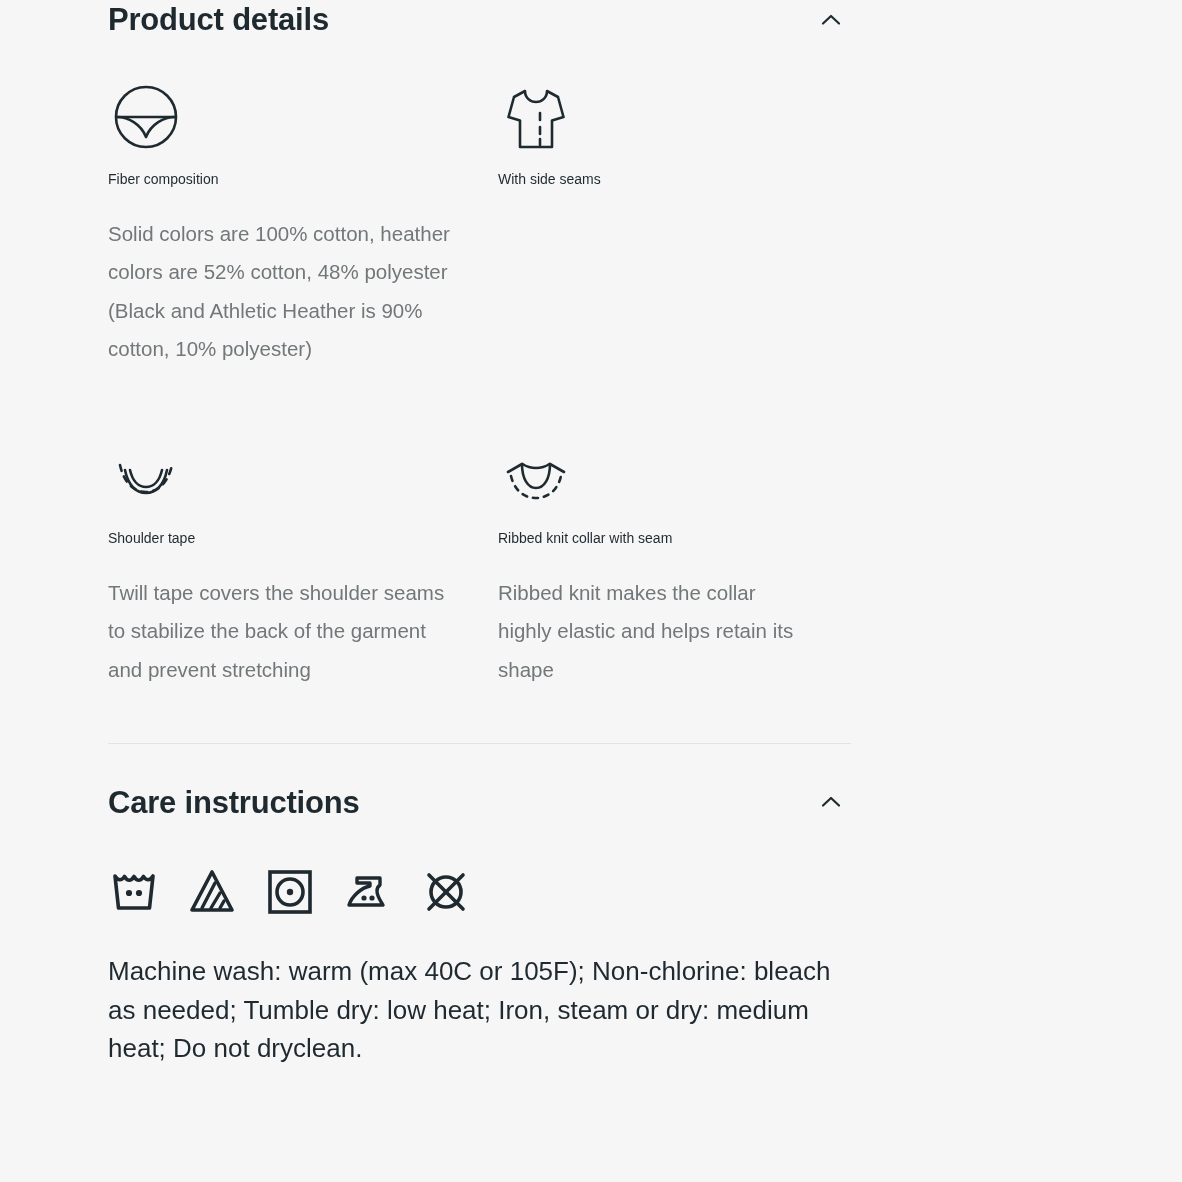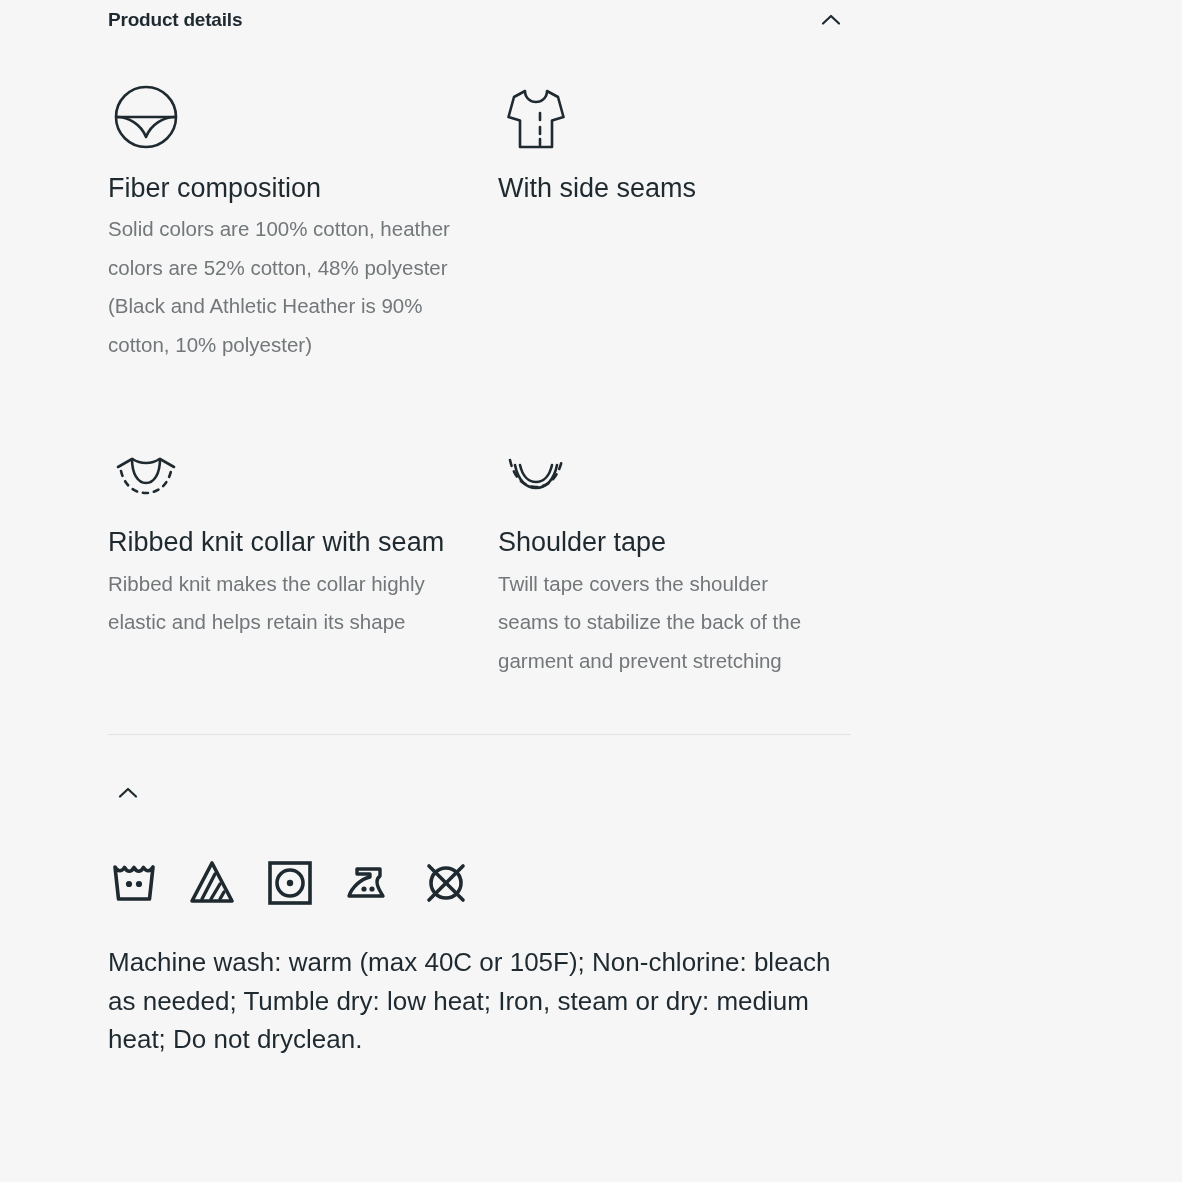--- a/index.html
+++ b/index.html
@@ -26,21 +26,21 @@
   }
 
   
   .section-header {
     display: flex;
     align-items: center;
     justify-content: space-between;
     width: 743px;
   }
   .section-title {
-    font-size: 19px;
+    font-size: 31px;
     font-weight: bold;
     color: #1f2a30;
     letter-spacing: -0.2px;
     line-height: 1.2;
   }
   .chevron-btn {
     width: 40px;
     height: 40px;
     display: flex;
     align-items: center;
@@ -68,30 +68,30 @@
 
   .feature-icon {
     height: 78px;
     display: flex;
     align-items: center;
     justify-content: flex-start;
   }
   .feature-icon svg { display: block; }
 
   .feature-title {
-    font-size: 27px;
+    font-size: 14px;
     color: #1f2a30;
     line-height: 1.35;
     margin-top: 14px;
   }
   .feature-desc {
     font-size: 20.5px;
     color: #72777a;
     line-height: 38.5px;
-    margin-top: 4px;
+    margin-top: 26px;
   }
 
   
   .divider {
     width: 743px;
     height: 1px;
     background: #e2e3e4;
     margin-top: 54px;
   }
 
@@ -161,48 +161,49 @@
             <path d="M42 48 L42 55" stroke="#1f2a30" stroke-width="2.6" stroke-linecap="round"></path>
             <path d="M42 60 L42 66" stroke="#1f2a30" stroke-width="2.6" stroke-linecap="round"></path>
           </svg>
         </div>
         <div class="feature-title">With side seams</div>
       </div>
 
       <div class="feature feature-row-2">
         <div class="feature-icon">
           <svg width="76" height="76" viewBox="0 0 76 76" fill="none">
+            <path d="M12 27 C16 45 26 54 38 54 C50 54 60 45 64 27" stroke="#1f2a30" stroke-width="2.6" stroke-linecap="round" stroke-dasharray="6 6" fill="none"></path>
+            <path d="M17 32 C20 47 28 55 38 55 C48 55 56 47 59 32" stroke="#1f2a30" stroke-width="2.6" stroke-linecap="round" fill="none"></path>
+            <path d="M22 32 C24.5 43 30.5 49 38 49 C45.5 49 51.5 43 54 32" stroke="#1f2a30" stroke-width="2.6" stroke-linecap="round" fill="none"></path>
+          </svg>
+        </div>
+        <div class="feature-title">Shoulder tape</div>
+        <div class="feature-desc">Twill tape covers the shoulder seams to stabilize the back of the garment and prevent stretching</div>
+      </div>
+
+      <div class="feature feature-row-2">
+        <div class="feature-icon">
+          <svg width="76" height="76" viewBox="0 0 76 76" fill="none">
             <path d="M24 26 C24 41 30 50 38 50 C46 50 52 41 52 26" stroke="#1f2a30" stroke-width="2.6" stroke-linecap="round" fill="none"></path>
             <path d="M24.5 26 C29 29 33 30 38 30 C43 30 47 29 51.5 26" stroke="#1f2a30" stroke-width="2.6" stroke-linecap="round" fill="none"></path>
             <path d="M24 26 L10 34" stroke="#1f2a30" stroke-width="2.6" stroke-linecap="round"></path>
             <path d="M52 26 L66 34" stroke="#1f2a30" stroke-width="2.6" stroke-linecap="round"></path>
             <path d="M13 38 C16 51 25 60 38 60 C51 60 60 51 63 38" stroke="#1f2a30" stroke-width="2.6" stroke-linecap="round" stroke-dasharray="5 6" fill="none"></path>
           </svg>
         </div>
         <div class="feature-title">Ribbed knit collar with seam</div>
         <div class="feature-desc">Ribbed knit makes the collar highly elastic and helps retain its shape</div>
       </div>
 
-      <div class="feature feature-row-2">
-        <div class="feature-icon">
-          <svg width="76" height="76" viewBox="0 0 76 76" fill="none">
-            <path d="M12 27 C16 45 26 54 38 54 C50 54 60 45 64 27" stroke="#1f2a30" stroke-width="2.6" stroke-linecap="round" stroke-dasharray="6 6" fill="none"></path>
-            <path d="M17 32 C20 47 28 55 38 55 C48 55 56 47 59 32" stroke="#1f2a30" stroke-width="2.6" stroke-linecap="round" fill="none"></path>
-            <path d="M22 32 C24.5 43 30.5 49 38 49 C45.5 49 51.5 43 54 32" stroke="#1f2a30" stroke-width="2.6" stroke-linecap="round" fill="none"></path>
-          </svg>
-        </div>
-        <div class="feature-title">Shoulder tape</div>
-        <div class="feature-desc">Twill tape covers the shoulder seams to stabilize the back of the garment and prevent stretching</div>
-      </div>
-
     </div>
 
     <div class="divider"></div>
 
     <div class="section-header care-header">
+      <div class="section-title">Care instructions</div>
       <button class="chevron-btn">
         <span>
           <svg width="28" height="28" viewBox="0 0 28 28" fill="none">
             <path d="M6 17.5 L14 10 L22 17.5" stroke="#1f2a30" stroke-width="2.2" stroke-linecap="round" stroke-linejoin="round"></path>
           </svg>
         </span>
       </button>
     </div>
 
     <div class="care-symbols">

